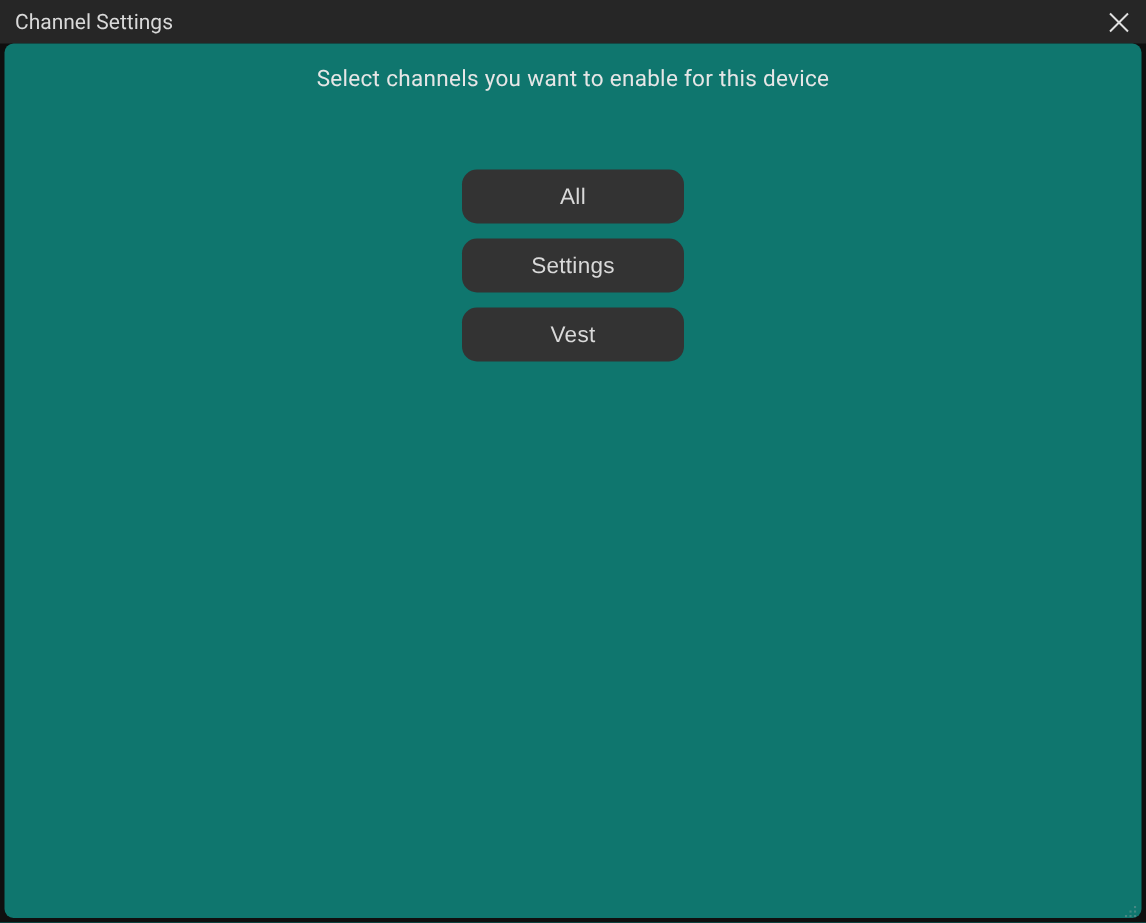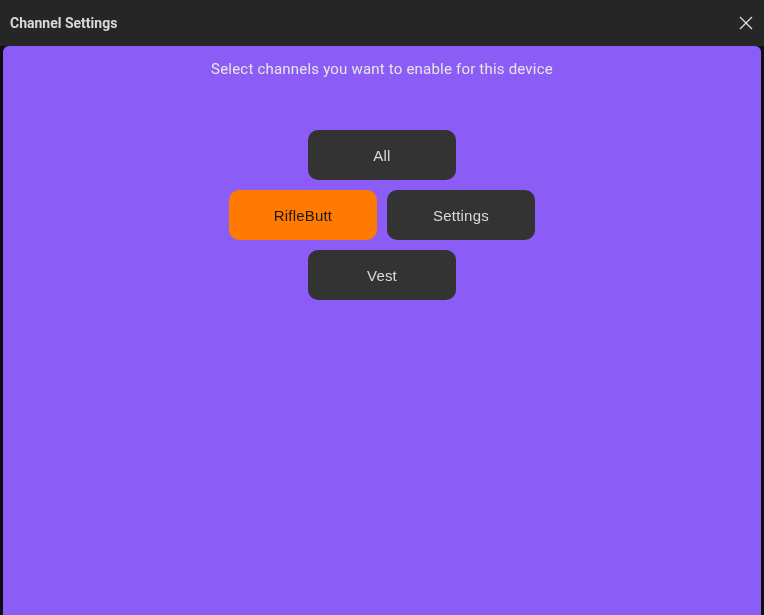--- a/index.html
+++ b/index.html
@@ -5,43 +5,43 @@
   * { margin: 0; padding: 0; box-sizing: border-box; }
   body {
     width: 764px;
     height: 615px;
     background: #0f0f0f;
     font-family: -apple-system, BlinkMacSystemFont, "Segoe UI", Roboto, Helvetica, Arial, sans-serif;
     overflow: hidden;
     color: #e6e6e6;
   }
   .titlebar {
-    height: 46px;
+    height: 29px;
     background: #262626;
     display: flex;
     align-items: center;
     justify-content: space-between;
     padding: 0 8px 0 10px;
     font-size: 14px;
     color: #d9d9d9;
-    font-weight: 700;
+    font-weight: 400;
   }
   .close-btn {
     width: 20px;
     height: 20px;
     display: flex;
     align-items: center;
     justify-content: center;
     cursor: pointer;
     color: #e0e0e0;
   }
   .close-btn svg { width: 14px; height: 14px; }
   .content {
     height: calc(615px - 32px);
-    background: #8b5cf6;
+    background: #0f766e;
     border-radius: 6px;
     margin: 0 3px 19px 3px;
     width: calc(100% - 6px);
     position: relative;
   }
   .instruction {
     text-align: center;
     padding-top: 14px;
     font-size: 15px;
     color: #e6e6e6;
@@ -53,21 +53,21 @@
     flex-direction: column;
     align-items: center;
     gap: 10px;
   }
   .row {
     display: flex;
     gap: 10px;
   }
   .chan-btn {
     width: 148px;
-    height: 50px;
+    height: 36px;
     border-radius: 10px;
     background: #333333;
     color: #d9d9d9;
     font-size: 15px;
     display: flex;
     align-items: center;
     justify-content: center;
     border: none;
     cursor: pointer;
     letter-spacing: 0.2px;
@@ -108,23 +108,20 @@
 
   <div class="buttons-area">
 
     <div class="row">
       <button class="chan-btn">
         <span>All</span>
       </button>
     </div>
 
     <div class="row">
-      <button class="chan-btn selected-strong">
-        <span>RifleButt</span>
-      </button>
       <button class="chan-btn">
         <span>Settings</span>
       </button>
     </div>
 
     <div class="row">
       <button class="chan-btn">
         <span>Vest</span>
       </button>
     </div>

